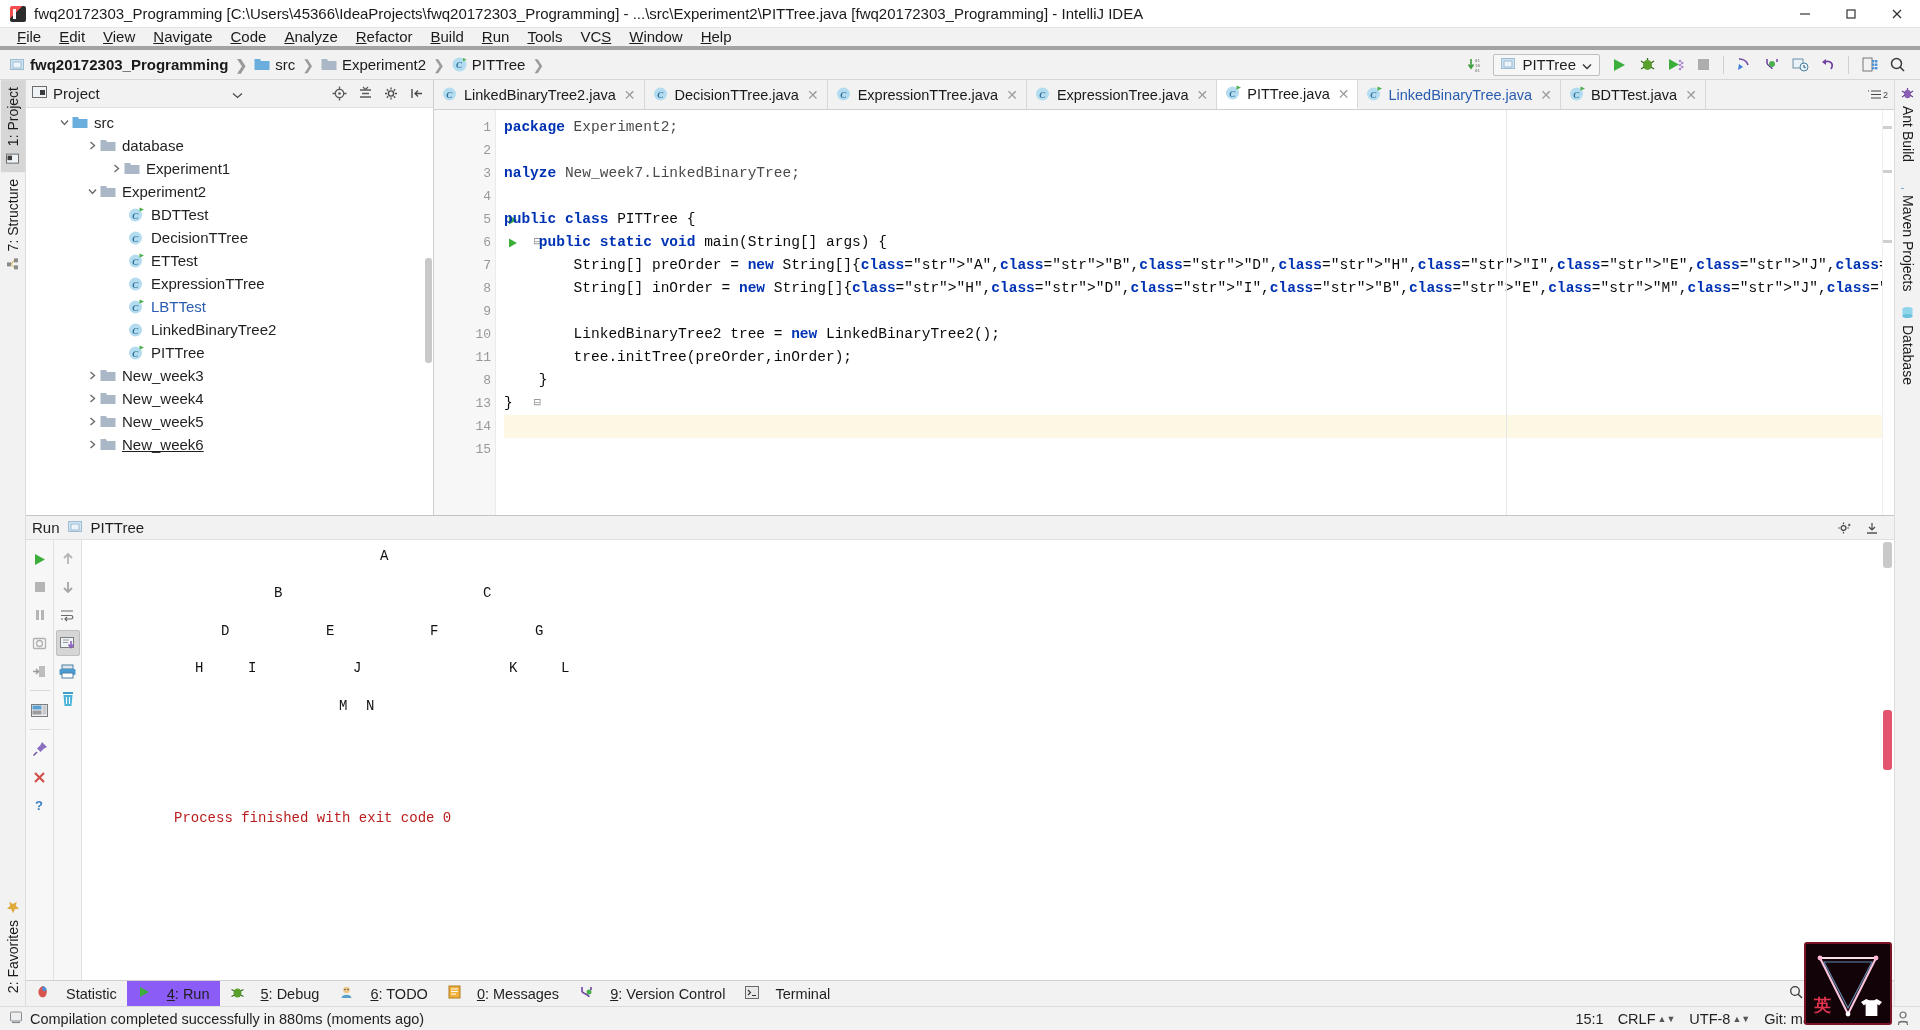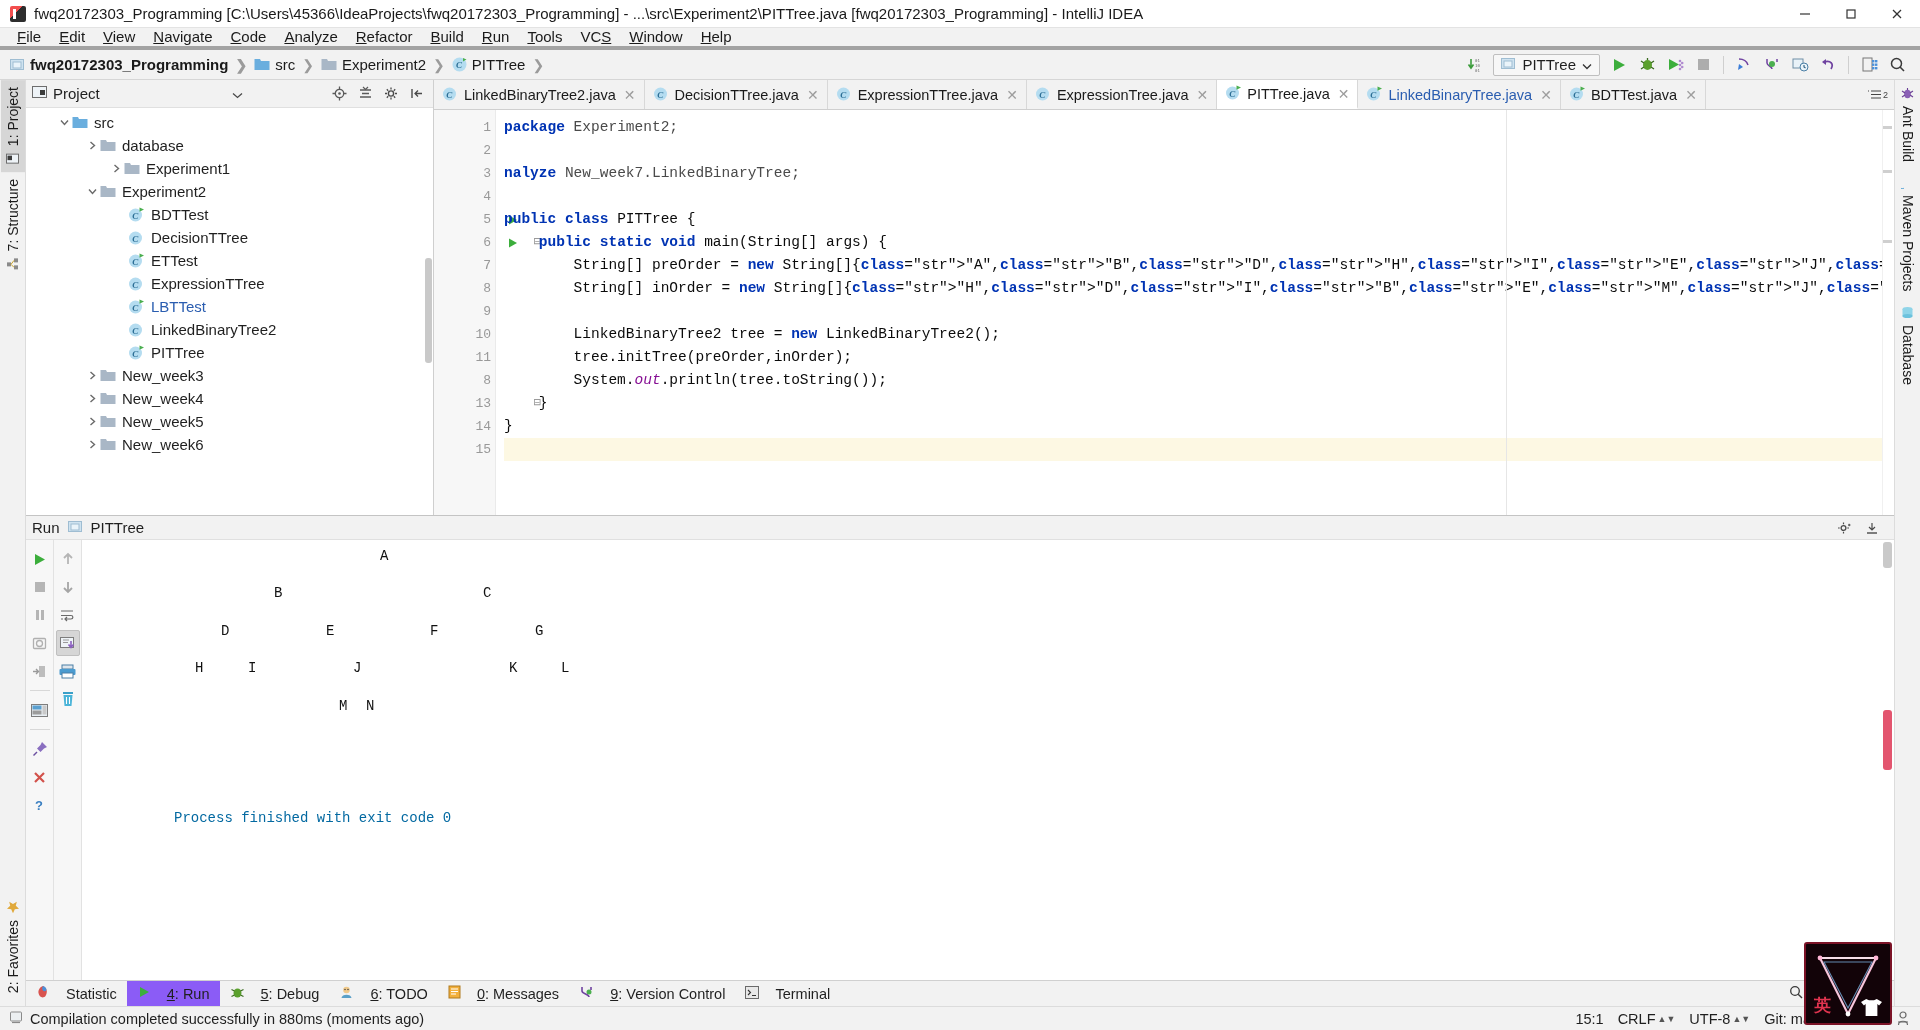--- a/index.html
+++ b/index.html
@@ -134,21 +134,21 @@
   .runhead .rspacer{flex:1;}
   .runbody { flex:1; display:flex; min-height:0; }
   .runtools { width:56px; flex:none; display:flex; background:#f7f7f7; border-right:1px solid #e2e2e2;}
   .runtools .col { width:28px; display:flex; flex-direction:column; align-items:center; padding-top:6px; gap:2px;}
   .runtools .col.c2{border-left:1px solid #e2e2e2;}
   .rbtn { width:24px;height:26px;display:flex;align-items:center;justify-content:center; border-radius:2px;}
   .rbtn.on { background:#d6d6d6; border:1px solid #bfbfbf;}
   .rsep { width:20px;height:1px;background:#d8d8d8;margin:4px 0;}
   .console { flex:1; position:relative; background:#fff; font-family:"Liberation Mono", monospace; font-size:14px; overflow:hidden;}
   .console .node { position:absolute; color:#111; }
-  .console .finish { position:absolute; left:92px; color:#0369a1; font-size:14px;}
+  .console .finish { position:absolute; left:92px; color:#b91c1c; font-size:14px;}
   .conscroll { width:13px; background:#fff; position:relative; flex:none;}
   .conscroll .thumb{position:absolute; right:2px; top:2px; width:9px; height:26px; background:#c9c9c9; border-radius:3px;}
   .conscroll .thumb2{position:absolute; right:2px; top:170px; width:9px; height:60px; background:#e3556f; border-radius:3px;}
 
   
   .neon {
     position:absolute; right:28px; bottom:5px; width:88px; height:83px;
     background:#120308; border:2px solid #7b1327; border-radius:3px; overflow:hidden;
   }
   .neon svg{position:absolute;left:0;top:0;}
@@ -613,21 +613,21 @@
                   </svg>
                 </span>
                 <span class="ficon">
                   <svg width="16" height="13">
                     <path d="M0.5 3 L0.5 12 L15.5 12 L15.5 3 Z" fill="#a9b7c6"></path>
                     <path d="M0.5 1 L6 1 L7 3 L0.5 3 Z" fill="#a9b7c6"></path>
                   </svg>
                 </span>
                 <span class="lbl">New_week5</span>
               </div>
-              <div class="trow" style="padding-left: 58px;">
+              <div class="trow" style="padding-left: 58px; text-decoration: underline;">
                 <span class="arrow">
                   <svg width="9" height="9">
                     <path d="M2.5 1 L6.5 4.5 L2.5 8" stroke="#6a6a6a" stroke-width="1.4" fill="none"></path>
                   </svg>
                 </span>
                 <span class="ficon">
                   <svg width="16" height="13">
                     <path d="M0.5 3 L0.5 12 L15.5 12 L15.5 3 Z" fill="#a9b7c6"></path>
                     <path d="M0.5 1 L6 1 L7 3 L0.5 3 Z" fill="#a9b7c6"></path>
                   </svg>
@@ -739,21 +739,20 @@
                 <div class="cl">&nbsp;</div>
                 <div class="cl"><span class="kw">nalyze</span><span class="pkg"> New_week7.LinkedBinaryTree;</span></div>
                 <div class="cl">&nbsp;</div>
                 <div class="cl"><span class="kw">public</span> <span class="kw">class</span> PITTree {</div>
                 <div class="cl">    <span class="kw">public</span> <span class="kw">static</span> <span class="kw">void</span> main(String[] args) {</div>
                 <div class="cl">        String[] preOrder = <span class="kw">new</span> String[]{<span <span="" class="kw">class</span>="str"&gt;"A",<span <span="" class="kw">class</span>="str"&gt;"B",<span <span="" class="kw">class</span>="str"&gt;"D",<span <span="" class="kw">class</span>="str"&gt;"H",<span <span="" class="kw">class</span>="str"&gt;"I",<span <span="" class="kw">class</span>="str"&gt;"E",<span <span="" class="kw">class</span>="str"&gt;"J",<span <span="" class="kw">class</span>="str"&gt;"M",="str"&gt;"N",="str"&gt;"C",="str"&gt;"F",="str"&gt;"G",="str"&gt;"K",="str"&gt;"L"};</div>
                 <div class="cl">        String[] inOrder = <span class="kw">new</span> String[]{<span <span="" class="kw">class</span>="str"&gt;"H",<span <span="" class="kw">class</span>="str"&gt;"D",<span <span="" class="kw">class</span>="str"&gt;"I",<span <span="" class="kw">class</span>="str"&gt;"B",<span <span="" class="kw">class</span>="str"&gt;"E",<span <span="" class="kw">class</span>="str"&gt;"M",<span <span="" class="kw">class</span>="str"&gt;"J",<span <span="" class="kw">class</span>="str"&gt;"N",="str"&gt;"A",="str"&gt;"F",="str"&gt;"C",="str"&gt;"K",="str"&gt;"G",="str"&gt;"L"};</div>
                 <div class="cl">&nbsp;</div>
                 <div class="cl">        LinkedBinaryTree2 tree = <span class="kw">new</span> LinkedBinaryTree2();</div>
                 <div class="cl">        tree.initTree(preOrder,inOrder);</div>
-                <div class="cl">        System.<span class="fld">out</span>.println(tree.toString());</div>
                 <div class="cl">    }</div>
                 <div class="cl">}</div>
                 <div class="cl cur">&nbsp;</div>
               </div>
             <div class="codescroll">
               <div class="cmark1"></div>
                 <div class="cmark2"></div>
                 <div class="cmark3"></div>
             </div>
           </div>

